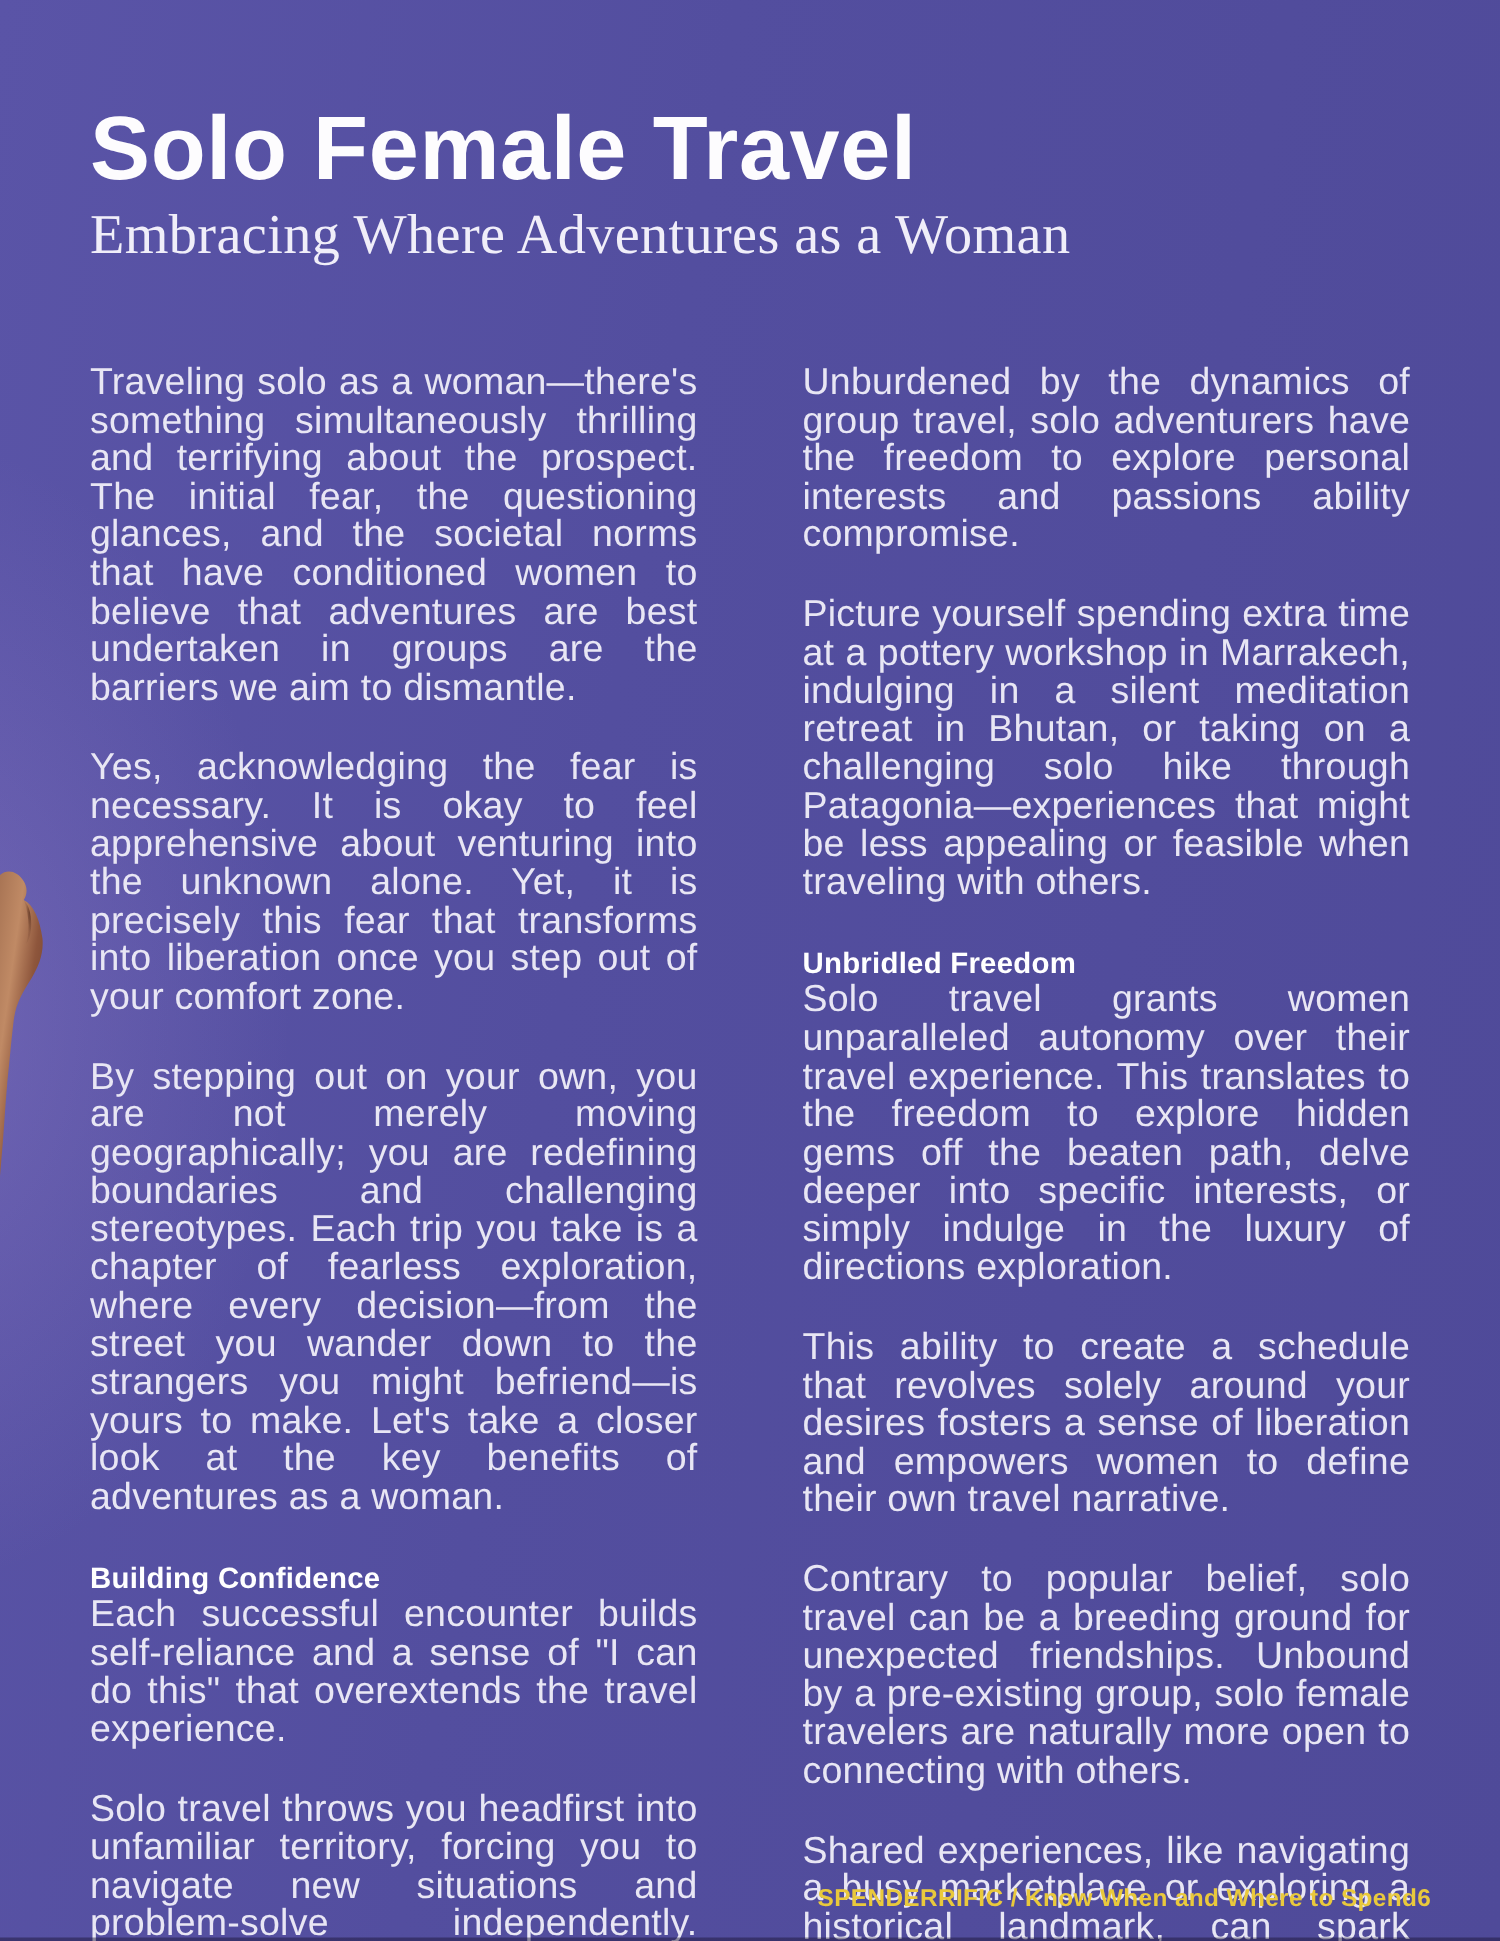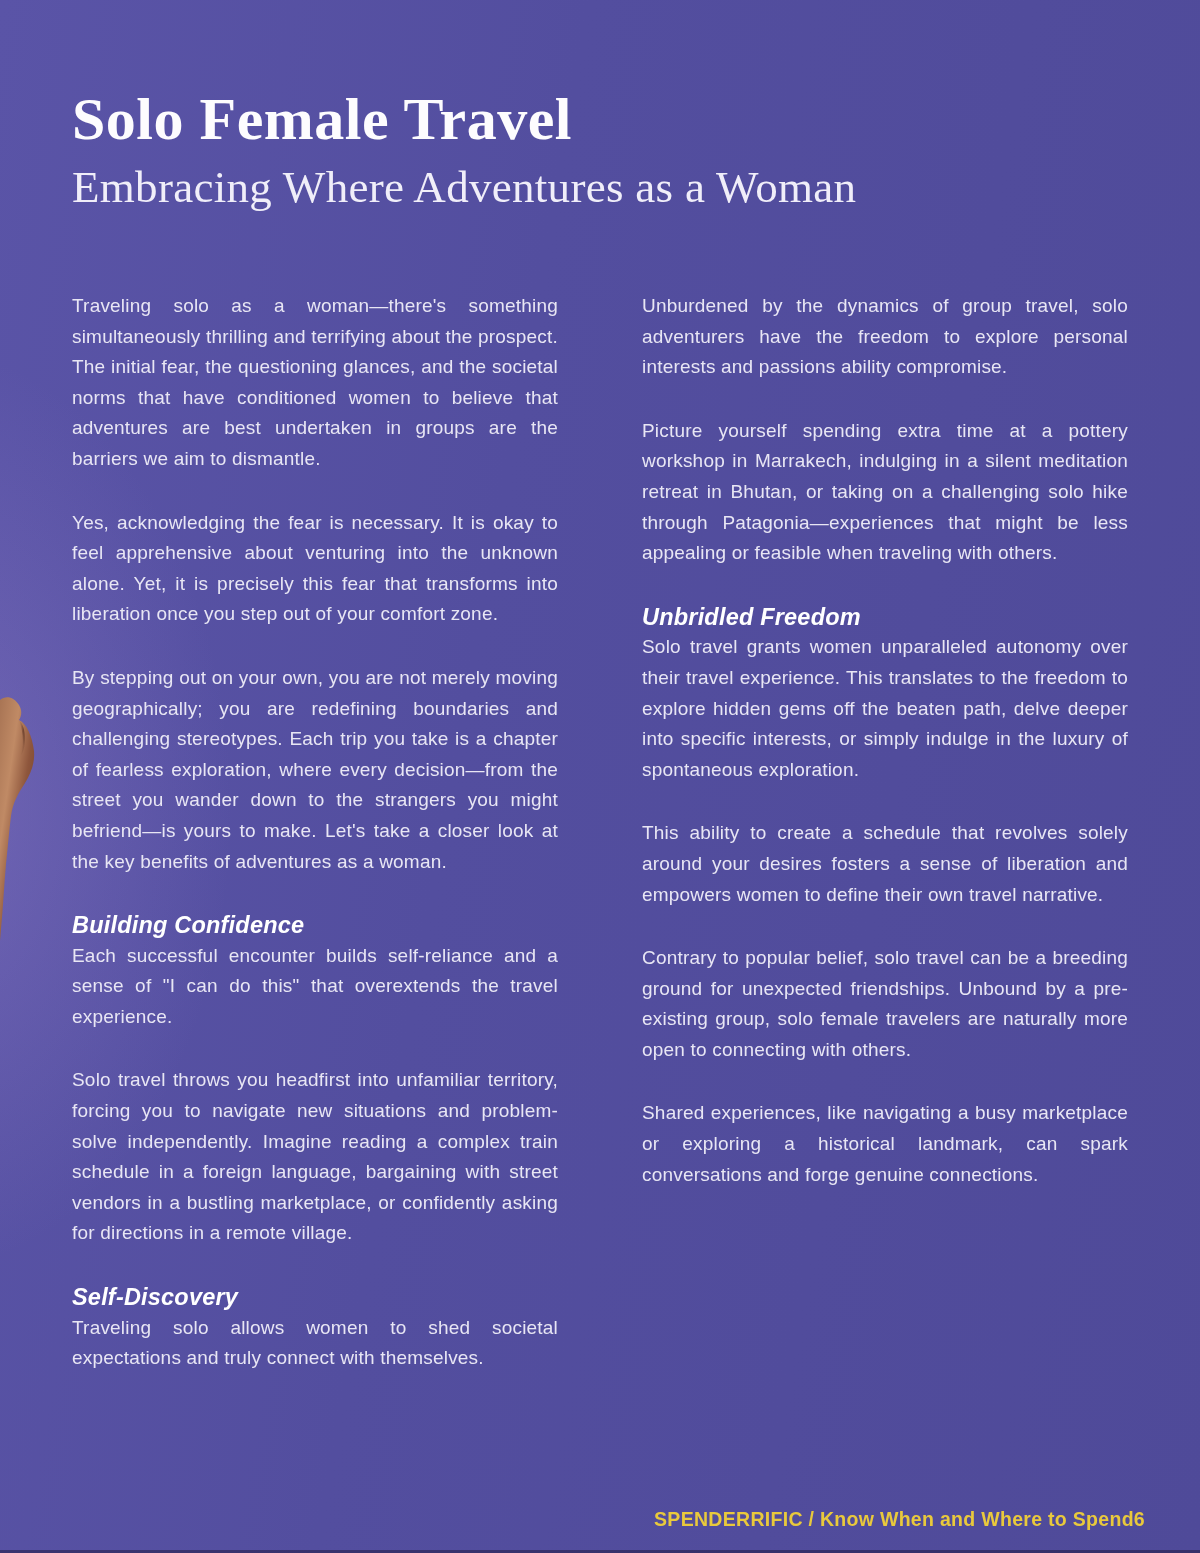--- a/index.html
+++ b/index.html
@@ -13,50 +13,49 @@
     font-family:"Liberation Sans", sans-serif;
   }
   .page::after{
     content:"";position:absolute;left:0;right:0;bottom:0;height:3px;
     background:rgba(25,18,48,0.45);
   }
   .hand{position:absolute;left:0;top:693px;width:40px;height:264px;}
   .content{position:absolute;left:72px;top:0;width:1056px;}
   .title{
     margin:86px 0 0 0;
-    font-family:Liberation Serif, serif;
+    font-family:Liberation Sans, sans-serif;
     font-weight:700;
-    font-size:60px;line-height:66px;
+    font-size:72px;line-height:66px;
     color:#fdfcfe;
     letter-spacing:0.5px;
   }
   .subtitle{
     margin:12px 0 0 0;
     font-family:"Liberation Serif", serif;
     font-weight:400;
     font-size:45px;line-height:47px;
     color:#f0eef9;
     letter-spacing:0.3px;
   }
   .columns{display:flex;gap:84px;margin-top:80px;}
   .col{flex:0 0 486px;width:486px;}
   .body-p{
     margin:0 0 33px 0;
-    font-size:19px;line-height:30.6px;
+    font-size:30px;line-height:30.6px;
     color:#e8e6f4;
     text-align:justify;
     letter-spacing:0.2px;
   }
   .sec-h{
     margin:0;
     font-size:23.5px;line-height:30.6px;
     font-weight:700;
     color:#ffffff;
     letter-spacing:0.2px;
-    font-style:italic;
   }
   .footer{
     position:absolute;
     right:55px;bottom:23px;
     display:flex;align-items:baseline;
     font-weight:700;
     font-size:19.5px;line-height:22px;
     color:#e9c93c;
     letter-spacing:0.3px;
   }
@@ -107,21 +106,21 @@
         <p class="body-p">Each successful encounter builds self-reliance and a sense of "I can do this" that overextends the travel experience.</p>
         <p class="body-p">Solo travel throws you headfirst into unfamiliar territory, forcing you to navigate new situations and problem-solve independently. Imagine reading a complex train schedule in a foreign language, bargaining with street vendors in a bustling marketplace, or confidently asking for directions in a remote village.</p>
         <h3 class="sec-h">Self-Discovery</h3>
         <p class="body-p">Traveling solo allows women to shed societal expectations and truly connect with themselves.</p>
       </div>
 
       <div class="col">
         <p class="body-p">Unburdened by the dynamics of group travel, solo adventurers have the freedom to explore personal interests and passions ability compromise.</p>
         <p class="body-p">Picture yourself spending extra time at a pottery workshop in Marrakech, indulging in a silent meditation retreat in Bhutan, or taking on a challenging solo hike through Patagonia—experiences that might be less appealing or feasible when traveling with others.</p>
         <h3 class="sec-h">Unbridled Freedom</h3>
-        <p class="body-p">Solo travel grants women unparalleled autonomy over their travel experience. This translates to the freedom to explore hidden gems off the beaten path, delve deeper into specific interests, or simply indulge in the luxury of spontaneous exploration.</p>
+        <p class="body-p">Solo travel grants women unparalleled autonomy over their travel experience. This translates to the freedom to explore hidden gems off the beaten path, delve deeper into specific interests, or simply indulge in the luxury of directions exploration.</p>
         <p class="body-p">This ability to create a schedule that revolves solely around your desires fosters a sense of liberation and empowers women to define their own travel narrative.</p>
         <p class="body-p">Contrary to popular belief, solo travel can be a breeding ground for unexpected friendships. Unbound by a pre-existing group, solo female travelers are naturally more open to connecting with others.</p>
         <p class="body-p">Shared experiences, like navigating a busy marketplace or exploring a historical landmark, can spark conversations and forge genuine connections.</p>
       </div>
 
     </div>
   </div>
 
   <div class="footer">
     <span>SPENDERRIFIC / Know When and Where to Spend</span>

